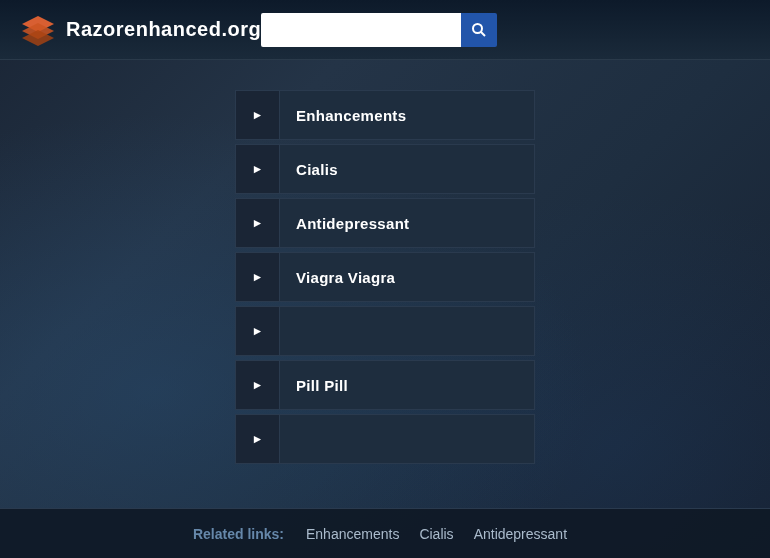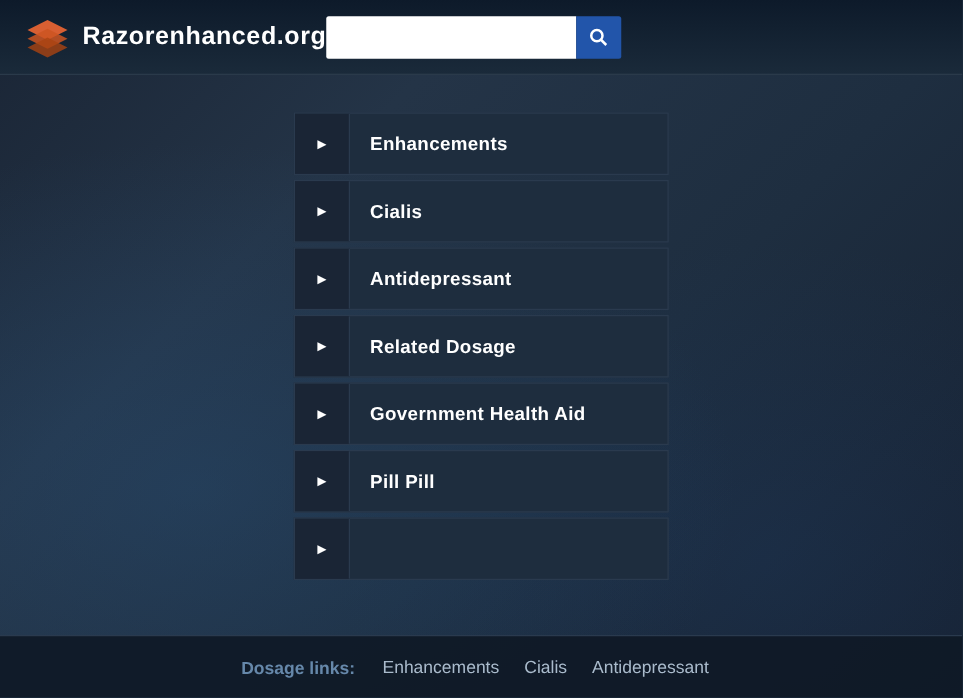--- a/index.html
+++ b/index.html
@@ -220,40 +220,39 @@
       <div class="menu-item">
     <div class="menu-arrow">
       <span class="arrow-icon">►</span>
     </div>
     <span class="menu-label">Antidepressant</span>
   </div>
       <div class="menu-item">
     <div class="menu-arrow">
       <span class="arrow-icon">►</span>
     </div>
-    <span class="menu-label">Related Dosage</span>
-  </div>
-      <div class="menu-item">
-    <div class="menu-arrow">
-      <span class="arrow-icon">►</span>
-    </div>
-    <span class="menu-label">Government Health Aid</span>
+    <span class="menu-label">Viagra Viagra</span>
+  </div>
+      <div class="menu-item">
+    <div class="menu-arrow">
+      <span class="arrow-icon">►</span>
+    </div>
   </div>
       <div class="menu-item">
     <div class="menu-arrow">
       <span class="arrow-icon">►</span>
     </div>
     <span class="menu-label">Pill Pill</span>
   </div>
       <div class="menu-item">
     <div class="menu-arrow">
       <span class="arrow-icon">►</span>
     </div>
   </div>
     </div>
 </div>
 
 <div class="footer">
-  <span class="related-label">Dosage links:</span>
+  <span class="related-label">Related links:</span>
   <div id="related-links">
     
   <a class="related-link">Enhancements</a><a class="related-link">Cialis</a><a class="related-link">Antidepressant</a></div>
 </div>
 
 </body></html>

